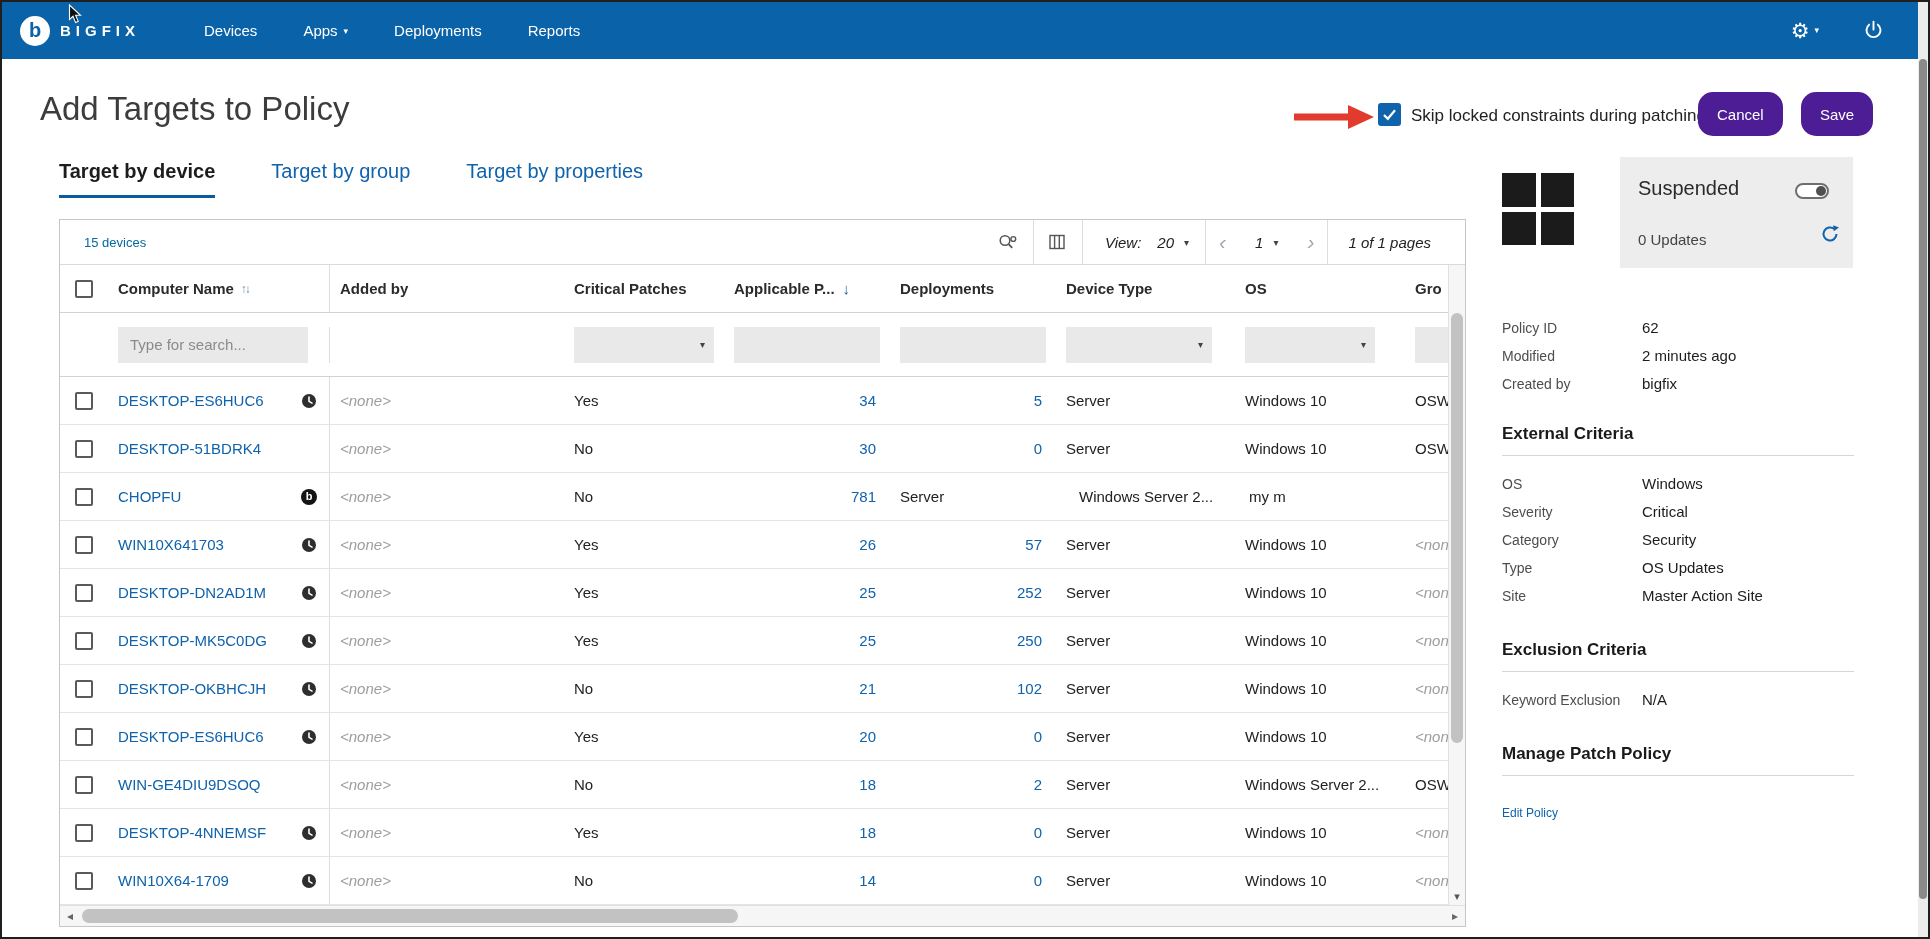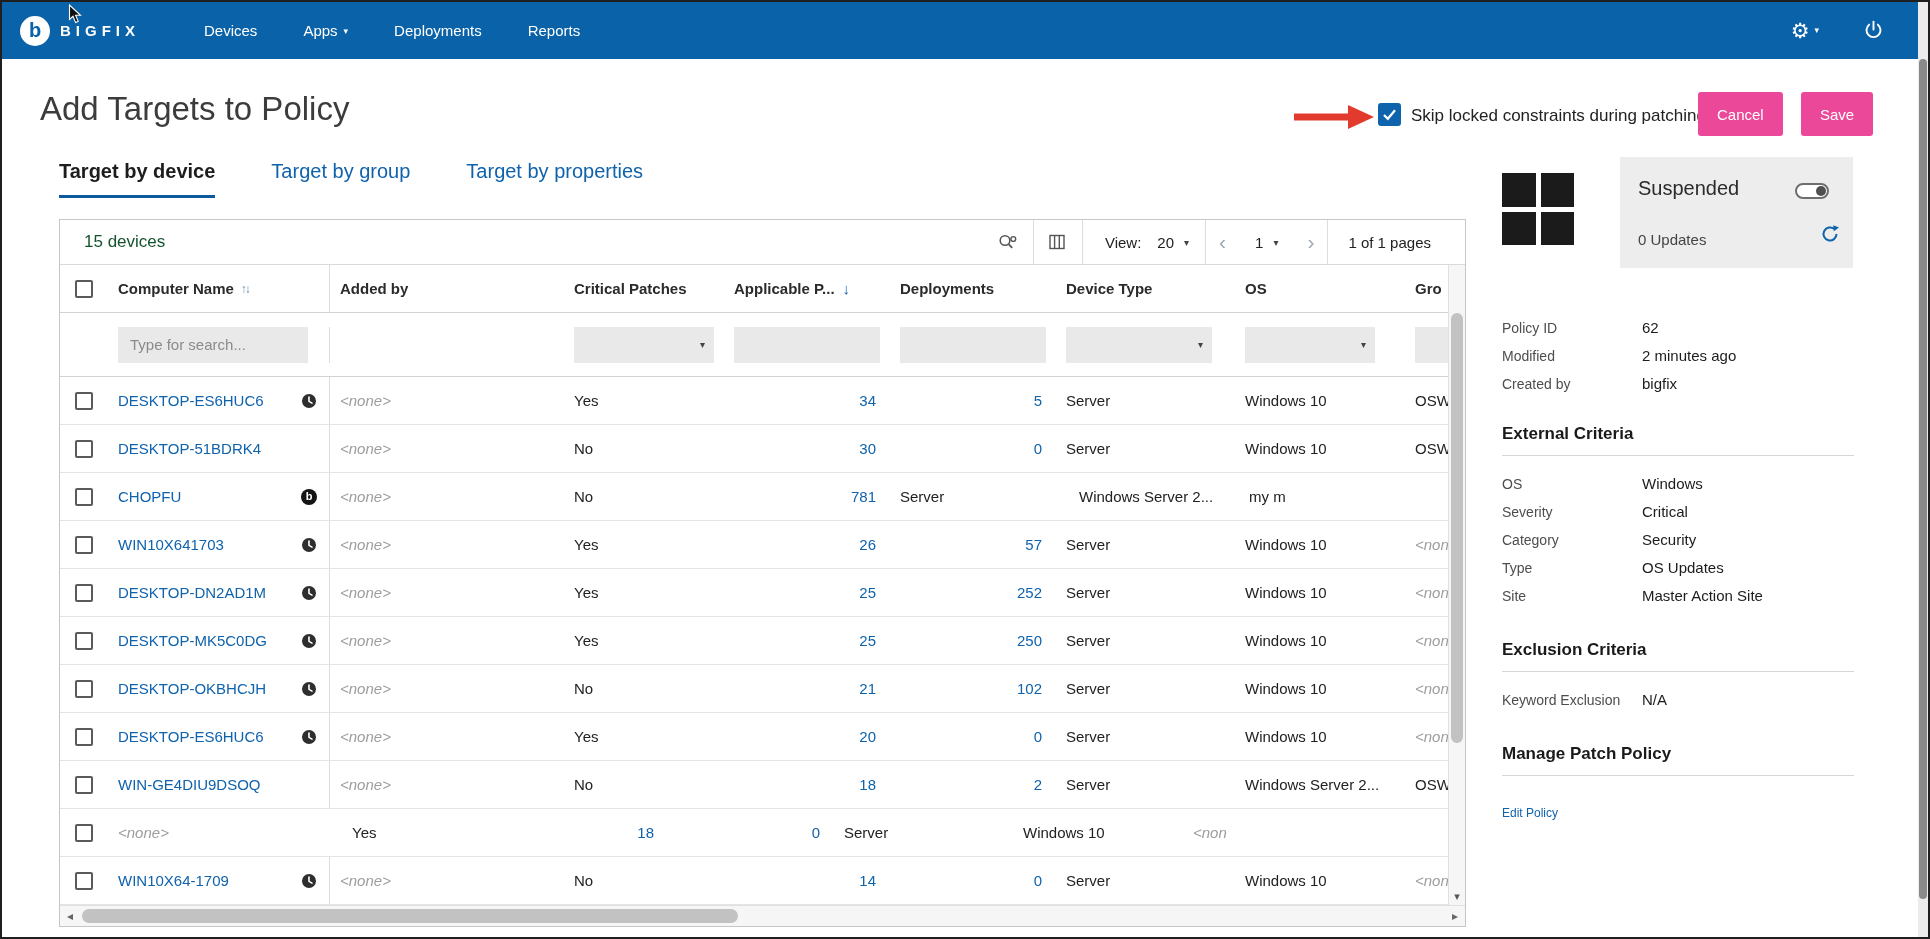--- a/index.html
+++ b/index.html
@@ -23,36 +23,36 @@
   .nav-right{margin-left:auto;display:flex;align-items:center;gap:44px;margin-right:14px;}
   .nav-gear{color:#fff;font-size:21px;display:flex;align-items:center;gap:5px;line-height:1;}
   .cursor{position:absolute;left:66px;top:2px;z-index:30;}
 
   
   .page-title{position:absolute;left:38px;top:88px;margin:0;font-size:33px;font-weight:400;color:#3c3c3c;}
   .red-arrow{position:absolute;left:1290px;top:100px;}
   .skip-check{position:absolute;left:1376px;top:101px;width:23px;height:23px;background:#0F62AC;
     border-radius:3px;display:flex;align-items:center;justify-content:center;}
   .skip-label{position:absolute;left:1409px;top:104px;font-size:17px;color:#222;}
-  .btn{position:absolute;top:90px;height:44px;background:#ec4899;color:#fff;border:none;
-    border-radius:3px;font-size:15px;font-family:inherit;padding:0 19px;cursor:pointer;}
+  .btn{position:absolute;top:90px;height:44px;background:#4c1d95;color:#fff;border:none;
+    border-radius:15px;font-size:15px;font-family:inherit;padding:0 19px;cursor:pointer;}
   .btn-cancel{left:1696px;}
   .btn-save{left:1799px;}
 
   
   .tabs{position:absolute;left:57px;top:158px;display:flex;gap:56px;}
   .tab{font-size:20px;color:#0F62AC;padding-bottom:12px;cursor:pointer;}
   .tab.active{color:#1d1d1d;font-weight:700;border-bottom:3px solid #0C5A9E;}
 
   
   .table-card{position:absolute;left:57px;top:217px;width:1407px;height:708px;
     border:1px solid #c6c6c6;background:#fff;overflow:hidden;}
   .toolbar{height:45px;display:flex;align-items:center;border-bottom:1px solid #dadada;padding-left:24px;}
-  .devices-count{font-size:17px;color:#14532d;}
-  .toolbar-right{margin-left:auto;display:flex;align-items:stretch;height:100%;padding-right:28px;}
+  .devices-count{font-size:13px;color:#0369a1;}
+  .toolbar-right{margin-left:auto;display:flex;align-items:stretch;height:100%;padding-right:28px;font-style:italic;}
   .tb-icon{padding:0 15px;display:flex;align-items:center;cursor:pointer;}
   .tb-divider{width:1px;background:#ddd;}
   .view-label{margin-left:22px;font-size:15px;color:#222;display:flex;align-items:center;}
   .dropdown{display:flex;align-items:center;gap:10px;font-size:15px;color:#222;padding:0 16px;cursor:pointer;}
   .sel-caret,.dd-caret{font-size:10px;color:#444;}
   .pg-arrow{display:flex;align-items:center;padding:0 13px;font-size:21px;color:#9aa6b1;cursor:pointer;}
   .pages-text{display:flex;align-items:center;padding:0 6px 0 20px;font-size:15px;color:#222;}
 
   
   .cell{display:flex;align-items:center;padding:0 10px;white-space:nowrap;overflow:hidden;flex:none;}
@@ -497,20 +497,30 @@
           </div>
     <div class="cell col-type">Server</div>
     <div class="cell col-os">Windows Server 2...</div>
     <div class="cell col-group">OSW</div>
   </div>
 
   <div class="trow">
     <div class="cell col-check">
             <span class="cb"></span>
           </div>
+    <div class="cell col-name name-cell">
+      <a class="link">DESKTOP-4NNEMSF</a>
+      <span style="display:flex;">
+        <svg width="16" height="16" viewBox="0 0 16 16">
+          <circle cx="8" cy="8" r="7" fill="#2e2e2e"></circle>
+          <path d="M8 4v4.4l3 1.7" stroke="#fff" stroke-width="1.6" fill="none" stroke-linecap="round"></path>
+        </svg>
+      </span>
+
+    </div>
     <div class="cell col-added">&lt;none&gt;</div>
     <div class="cell col-crit">Yes</div>
     <div class="cell col-appl num">
             <a class="link">18</a>
           </div>
     <div class="cell col-depl num">
             <a class="link">0</a>
           </div>
     <div class="cell col-type">Server</div>
     <div class="cell col-os">Windows 10</div>

